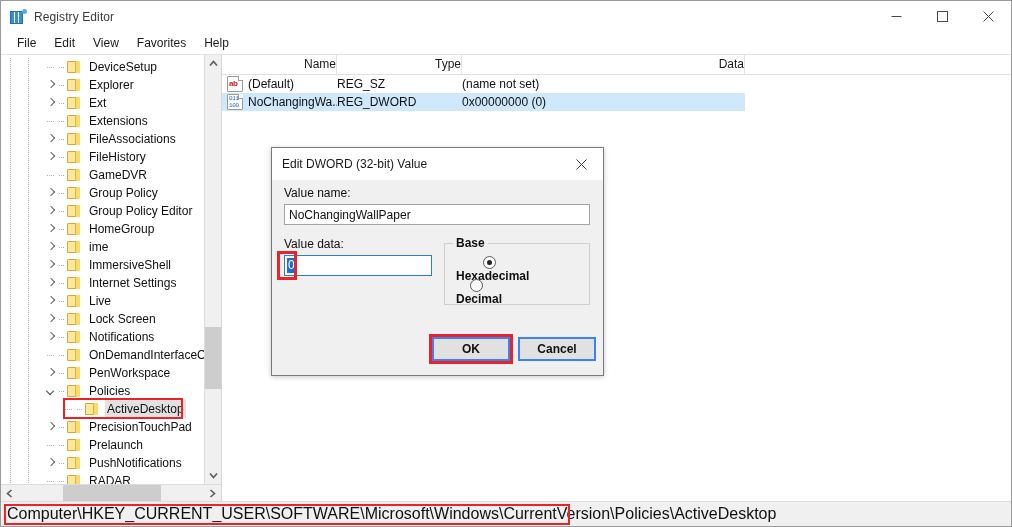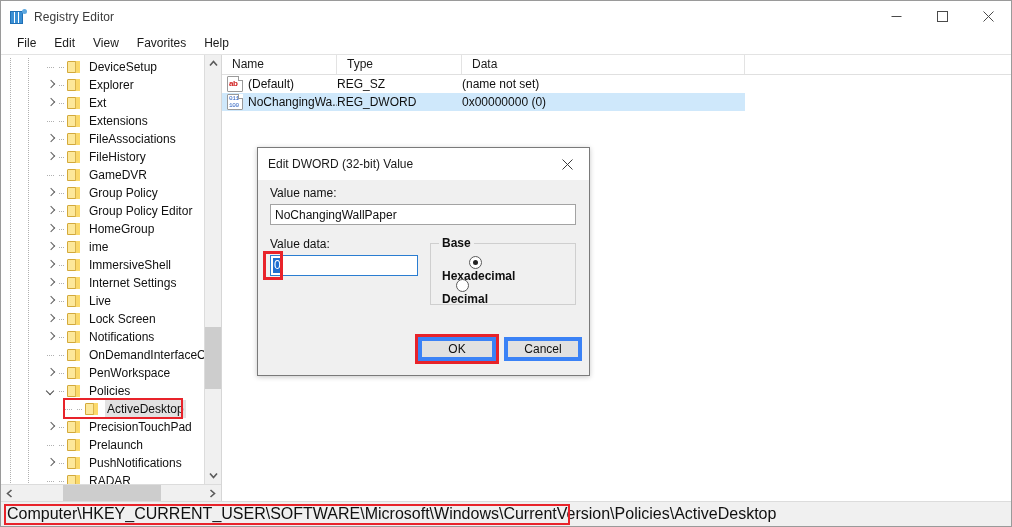--- a/index.html
+++ b/index.html
@@ -304,23 +304,24 @@
     height: 20px; min-height: 20px;
     display: flex;
     background: #ffffff;
     border-bottom: 1px solid #e0e0e0;
     position: relative;
   }
   .col-head {
     font-size: 12px;
     color: #1a1a1a;
     line-height: 19px;
-    padding-left: 10px;
+    padding-left: 22px;
     position: relative;
     border-right: 1px solid #e3e3e3;
+    text-align: right;
   }
   .col-name { width: 115px; }
   .col-type { width: 125px; }
   .col-data { width: 283px; }
   .col-filler { flex: 1; border-right: none; }
   #list-rows {
     flex: 1;
     position: relative;
     background: #ffffff;
   }
@@ -401,21 +402,21 @@
     position: absolute;
     left: 3px; top: 2px;
     width: 566px; height: 21px;
     border: 2px solid #e8232a;
     pointer-events: none;
   }
 
   
   #edit-dialog {
     position: absolute;
-    left: 256px; top: 146px;
+    left: 270px; top: 146px;
     width: 333px; height: 229px;
     background: #f0f0f0;
     border: 1px solid #7a7a7a;
     box-shadow: 0 1px 5px rgba(0,0,0,0.22);
     display: flex;
     flex-direction: column;
   }
   #dialog-title-bar {
     height: 32px; min-height: 32px;
     background: #ffffff;
@@ -538,25 +539,26 @@
   
   #dialog-buttons {
     position: absolute;
     left: 0; right: 0; bottom: 14px;
     height: 24px;
   }
   .dlg-btn {
     position: absolute;
     width: 78px; height: 24px;
     background: #e1e1e1;
-    border: 4px solid #3b82f6;
+    border: 2px solid #3b82f6;
     font-size: 12px;
     color: #101010;
     display: flex; align-items: center; justify-content: center;
     font-family: "Liberation Sans", sans-serif;
+    font-weight: bold;
   }
   #ok-button { left: 160px; }
   #cancel-button { left: 246px; }
   #ok-redbox {
     position: absolute;
     left: 157px; top: -3px;
     width: 84px; height: 30px;
     border: 3px solid #e8232a;
     pointer-events: none;
   }

